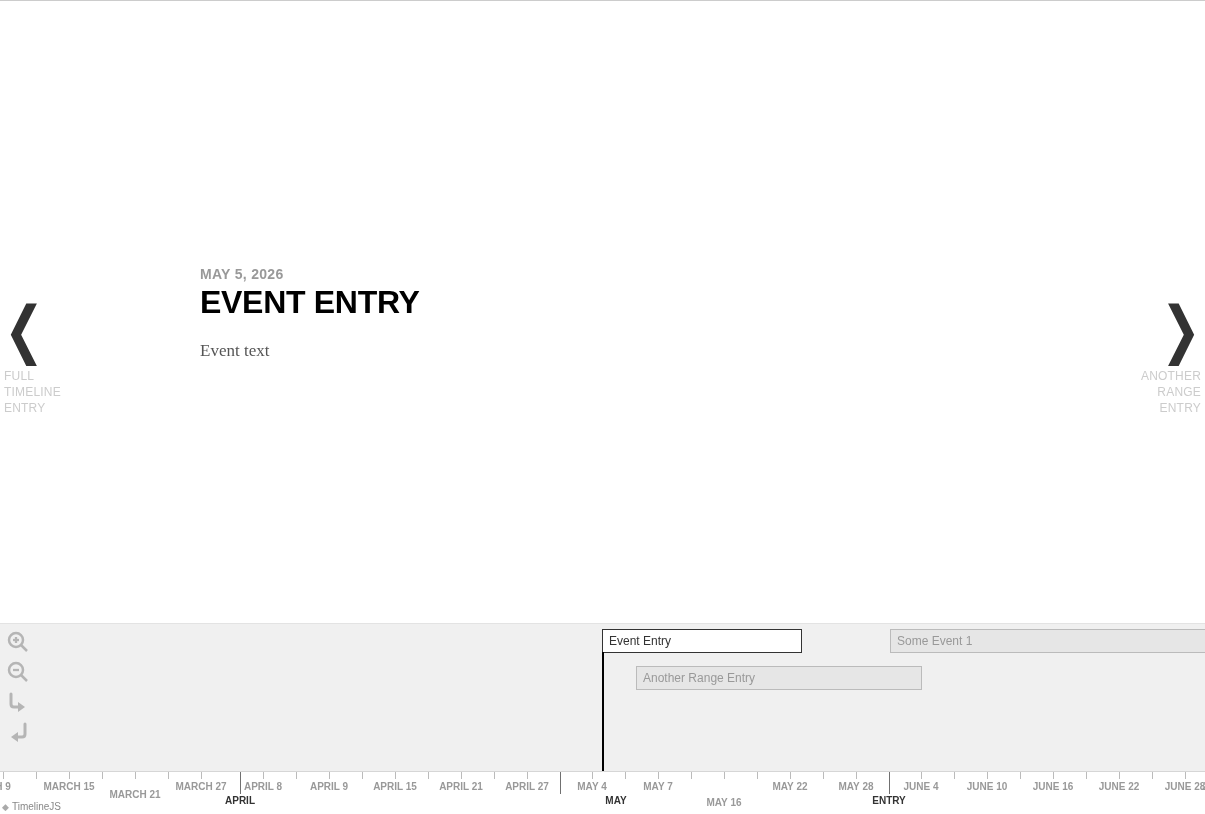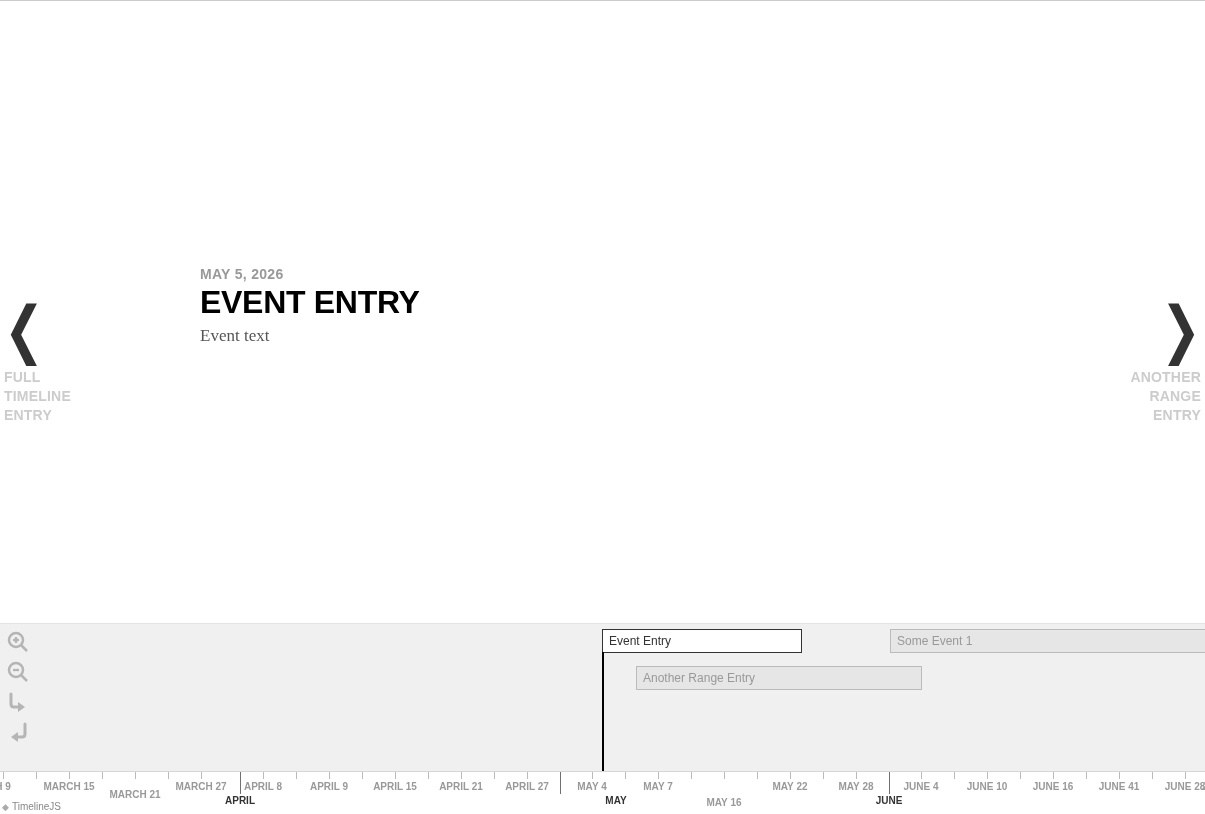--- a/index.html
+++ b/index.html
@@ -38,21 +38,21 @@
   font-size: 32px;
   font-weight: 700;
   color: #000;
   margin-top: 2px;
   font-family: "Helvetica Neue", Arial, sans-serif;
   letter-spacing: -0.3px;
 }
 .slide-body {
   font-size: 17px;
   color: #555;
-  margin-top: 5px;
+  margin-top: 20px;
   font-family: Georgia, "Times New Roman", serif;
 }
 
 
 .nav {
   position: absolute;
   top: 305px;
   width: 80px;
   cursor: pointer;
 }
@@ -60,22 +60,22 @@
 .nav-right { right: 4px; text-align: right; }
 .nav-chevron {
   font-size: 48px;
   line-height: 1;
   color: #333;
   display: block;
   transform: scaleY(1.3);
 }
 .nav-label {
   display: block;
-  font-size: 14px;
-  font-weight: 700;
+  font-size: 12px;
+  font-weight: 400;
   color: #ccc;
   margin-top: 14px;
   line-height: 1.35;
   letter-spacing: 0.2px;
   text-transform: uppercase;
 }
 .nav-right .nav-label { text-align: right; }
 
 
 .timeline-strip {
@@ -302,29 +302,29 @@
       <div class="tick" style="left: 921px;"></div>
       <div class="tick-label" style="left: 921px;">JUNE 4</div>
       <div class="tick" style="left: 954px;"></div>
       <div class="tick" style="left: 987px;"></div>
       <div class="tick-label" style="left: 987px;">JUNE 10</div>
       <div class="tick" style="left: 1020px;"></div>
       <div class="tick" style="left: 1053px;"></div>
       <div class="tick-label" style="left: 1053px;">JUNE 16</div>
       <div class="tick" style="left: 1086px;"></div>
       <div class="tick" style="left: 1119px;"></div>
-      <div class="tick-label" style="left: 1119px;">JUNE 41</div>
+      <div class="tick-label" style="left: 1119px;">JUNE 22</div>
       <div class="tick" style="left: 1152px;"></div>
       <div class="tick" style="left: 1185px;"></div>
       <div class="tick-label" style="left: 1185px;">JUNE 28</div>
       <div class="tick-label" style="left: 1205px;">J</div>
       <div class="month-tick" style="left: 240px;"></div>
       <div class="month-label" style="left: 240px;">APRIL</div>
       <div class="month-tick" style="left: 560px;"></div>
       <div class="month-label" style="left: 593px; margin-left: 23px;">MAY</div>
       <div class="month-tick" style="left: 889px;"></div>
-      <div class="month-label" style="left: 889px;">JUNE</div>
+      <div class="month-label" style="left: 889px;">ENTRY</div>
     </div>
   <div class="attribution">
     <span class="attribution-icon">◆</span>
     <span>TimelineJS</span>
   </div>
 </div>
 
 </body></html>

